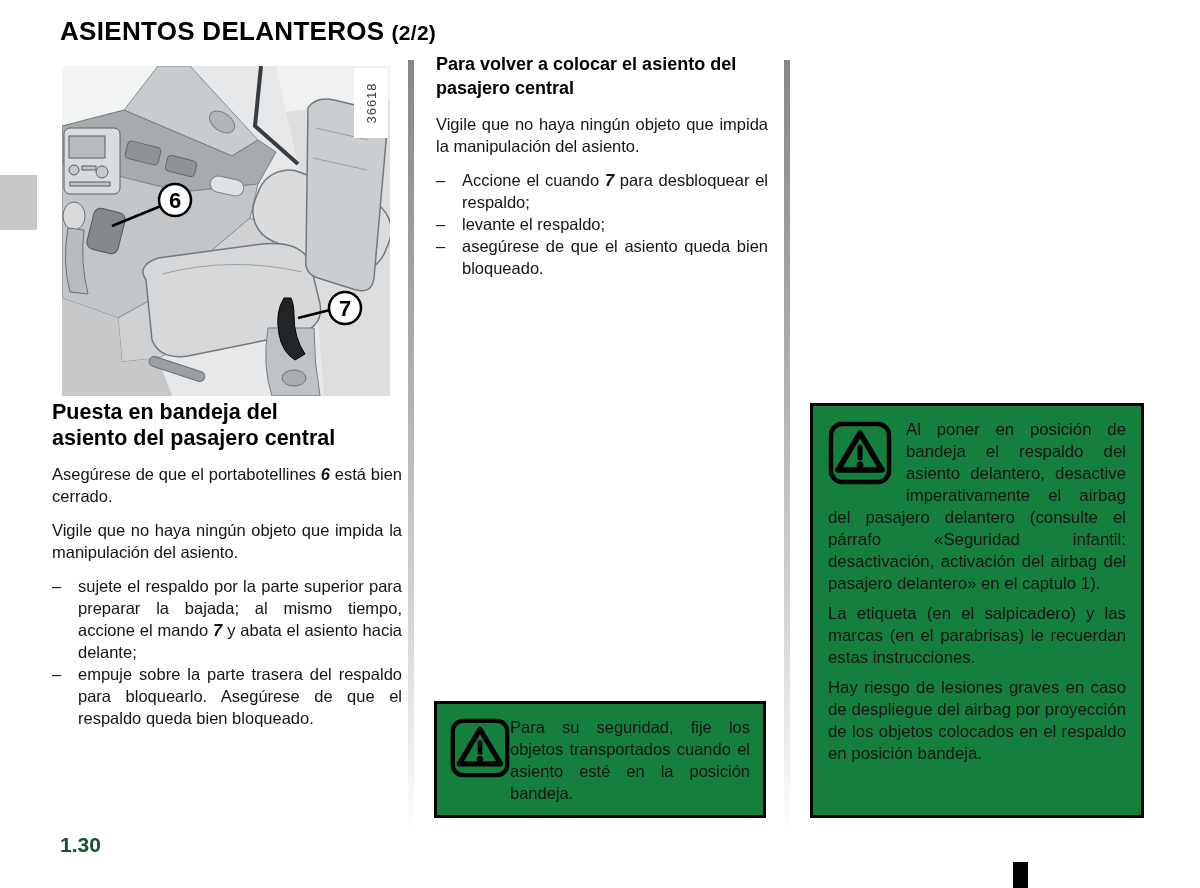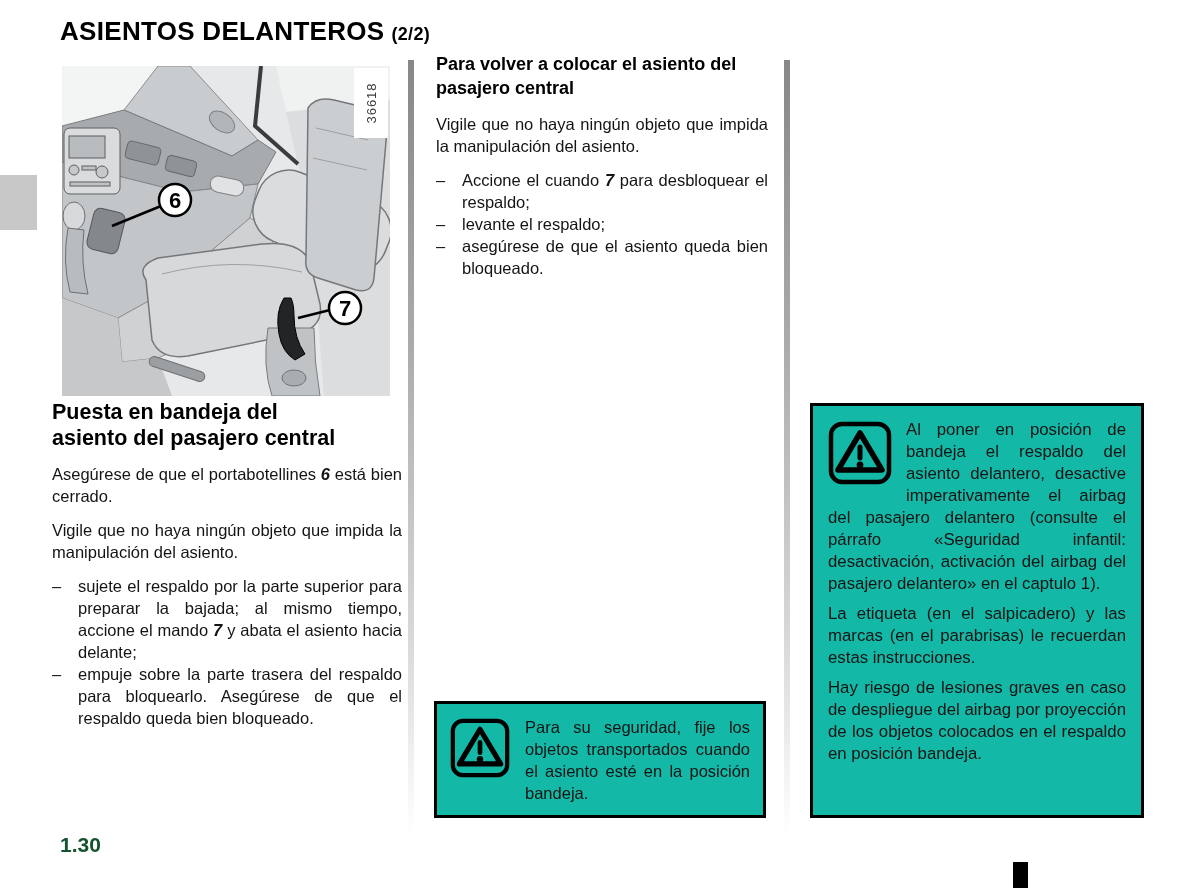--- a/index.html
+++ b/index.html
@@ -3,21 +3,21 @@
 <meta charset="utf-8">
 <style>
   html,body{margin:0;padding:0;background:#ffffff;}
   .page{
     position:relative;width:1200px;height:888px;background:#ffffff;
     font-family:"Liberation Sans","DejaVu Sans",sans-serif;color:#141414;
     overflow:hidden;
   }
   .title{position:absolute;left:60px;top:16px;font-weight:bold;color:#000;
     font-size:26px;letter-spacing:.3px;white-space:nowrap;}
-  .title .suffix{font-size:18px;margin-left:7px;margin-top:32px;}
+  .title .suffix{font-size:21px;margin-left:7px;margin-top:32px;}
   .side-tab{position:absolute;left:0;top:175px;width:37px;height:55px;background:#c8c8c8;}
   .figure{position:absolute;left:62px;top:66px;width:328px;height:330px;}
   .figure svg{display:block;width:100%;height:100%;}
 
   .col-left{position:absolute;left:52px;top:399px;width:350px;}
   .col-middle{position:absolute;left:436px;top:52px;width:332px;}
 
   h2.sec{margin:0 0 12px 0;font-size:21.5px;line-height:26px;font-weight:bold;color:#000;}
   h3.sub{margin:0 0 13px 0;font-size:18px;line-height:24px;font-weight:bold;color:#000;}
   p.body{margin:0 0 12px 0;font-size:16.5px;line-height:22px;text-align:justify;}
@@ -25,23 +25,23 @@
 
   ul.dash-list{list-style:none;margin:0;padding:0;}
   ul.dash-list li{display:flex;font-size:16.5px;line-height:22px;}
   ul.dash-list .dash{flex:none;width:26px;}
   ul.dash-list .li-text{flex:1;text-align:justify;}
 
   .divider{position:absolute;top:60px;width:6px;height:775px;
     background:linear-gradient(to bottom,#878787 0%,#a9a9a9 35%,#d9d9d9 75%,#ffffff 100%);}
   .d1{left:408px;} .d2{left:784px;}
 
-  .warn-box{background:#14b8a6;border:3px solid #000;box-sizing:border-box;}
+  .warn-box{background:#15803d;border:3px solid #000;box-sizing:border-box;}
   .warn-small{position:absolute;left:434px;top:701px;width:332px;height:117px;
-    display:flex;gap:15px;padding:12px 13px;align-items:flex-start;}
+    display:flex;padding:12px 13px;align-items:flex-start;}
   .warn-small .w-icon{flex:none;width:60px;height:60px;margin-top:2px;}
   .warn-small p{margin:0;font-size:16.5px;line-height:22px;text-align:justify;}
 
   .warn-large{position:absolute;left:810px;top:403px;width:334px;height:415px;padding:13px 15px;}
   .warn-large .w-icon{float:left;width:64px;height:64px;margin:2px 14px 16px 0;}
   .warn-large p{margin:0 0 8px 0;font-size:16.8px;line-height:22px;text-align:justify;}
 
   .w-icon svg{display:block;width:100%;height:100%;}
 
   .page-number{position:absolute;left:60px;top:833px;font-size:21px;color:#14532d;font-weight:bold;}

